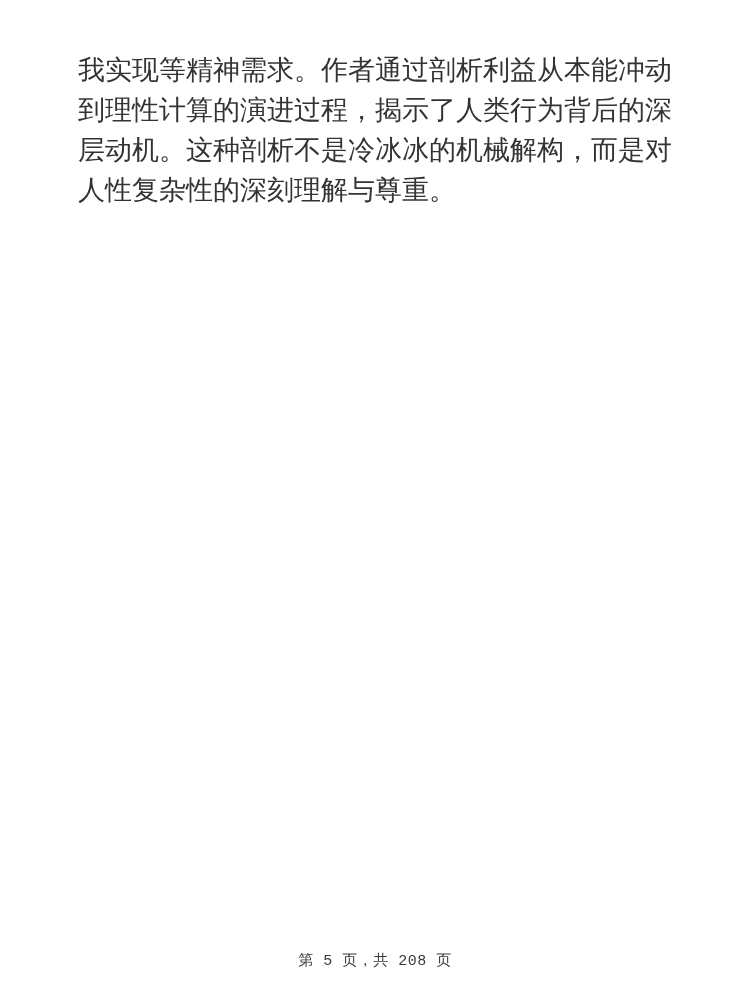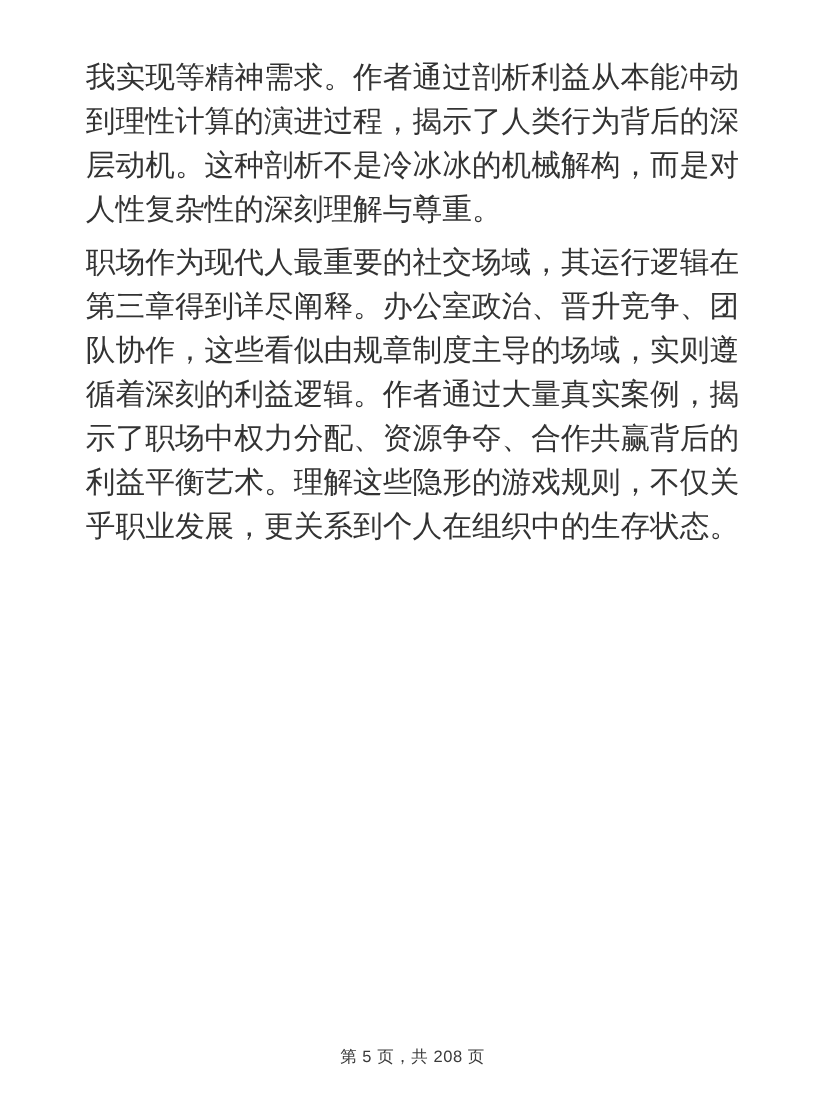--- a/index.html
+++ b/index.html
@@ -36,32 +36,32 @@
     text-align: justify;
     text-justify: inter-ideograph;
     word-break: break-all;
   }
   .footer {
     position: absolute;
     left: 0;
     right: 0;
     bottom: 30px;
     text-align: center;
+    font-family: Liberation Mono, monospace;
   }
   .footer span {
     font-size: 15px;
     line-height: 16px;
     color: #3a3a3a;
     letter-spacing: 0.5px;
   }
 </style>
 </head>
 <body>
 
 <div class="page">
   <div class="content">
     <p>我实现等精神需求。作者通过剖析利益从本能冲动到理性计算的演进过程，揭示了人类行为背后的深层动机。这种剖析不是冷冰冰的机械解构，而是对人性复杂性的深刻理解与尊重。</p>
-    <p>职场作为现代人最重要的社交场域，其运行逻辑在第三章得到详尽阐释。办公室政治、晋升竞争、团队协作，这些看似由规章制度主导的场域，实则遵循着深刻的利益逻辑。作者通过大量真实案例，揭示了职场中权力分配、资源争夺、合作共赢背后的利益平衡艺术。理解这些隐形的游戏规则，不仅关乎职业发展，更关系到个人在组织中的生存状态。</p>
   </div>
   <div class="footer">
     <span>第 5 页，共 208 页</span>
   </div>
 </div>
 
 </body></html>

